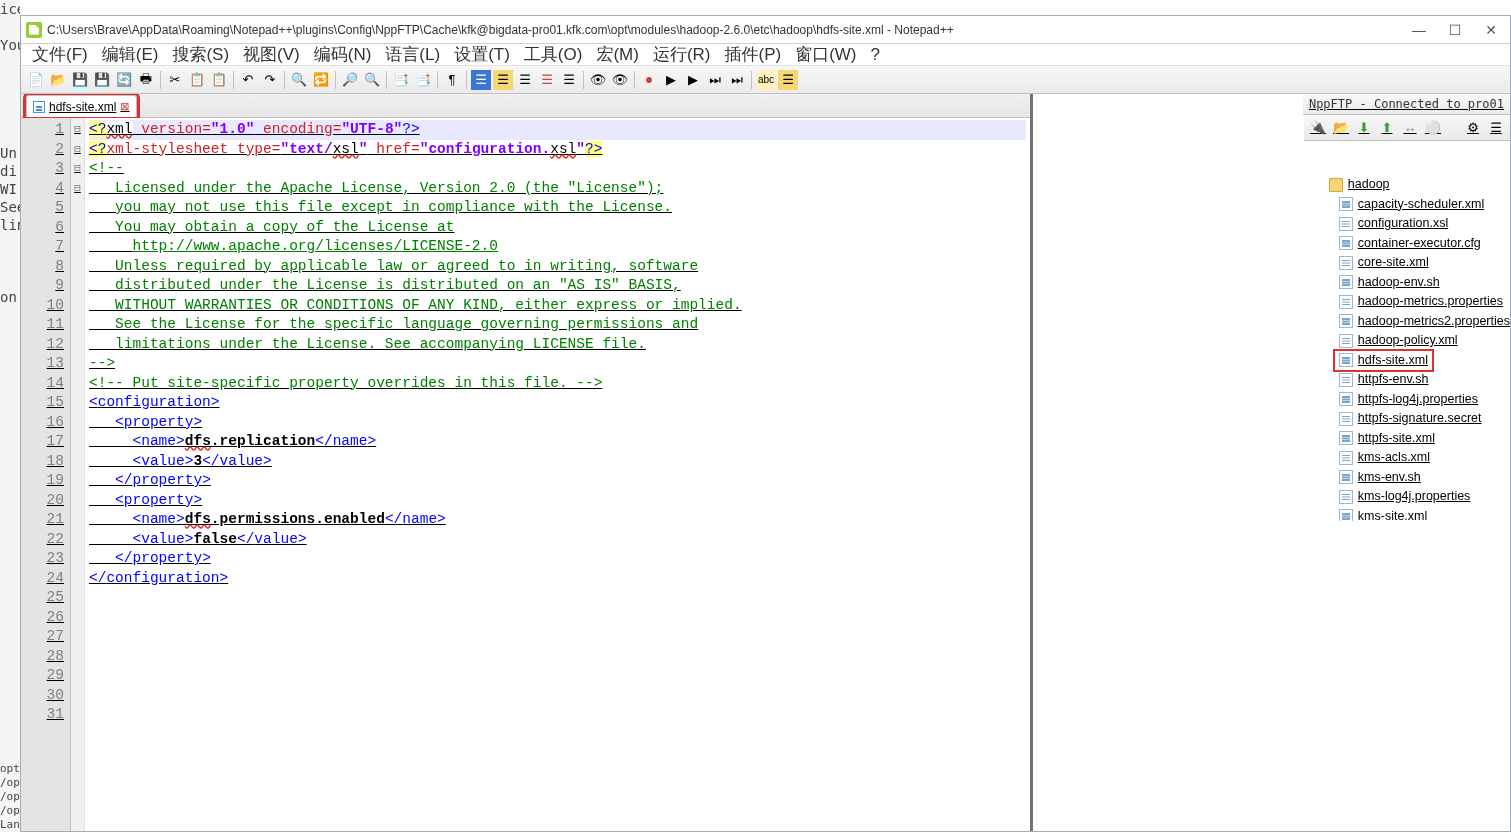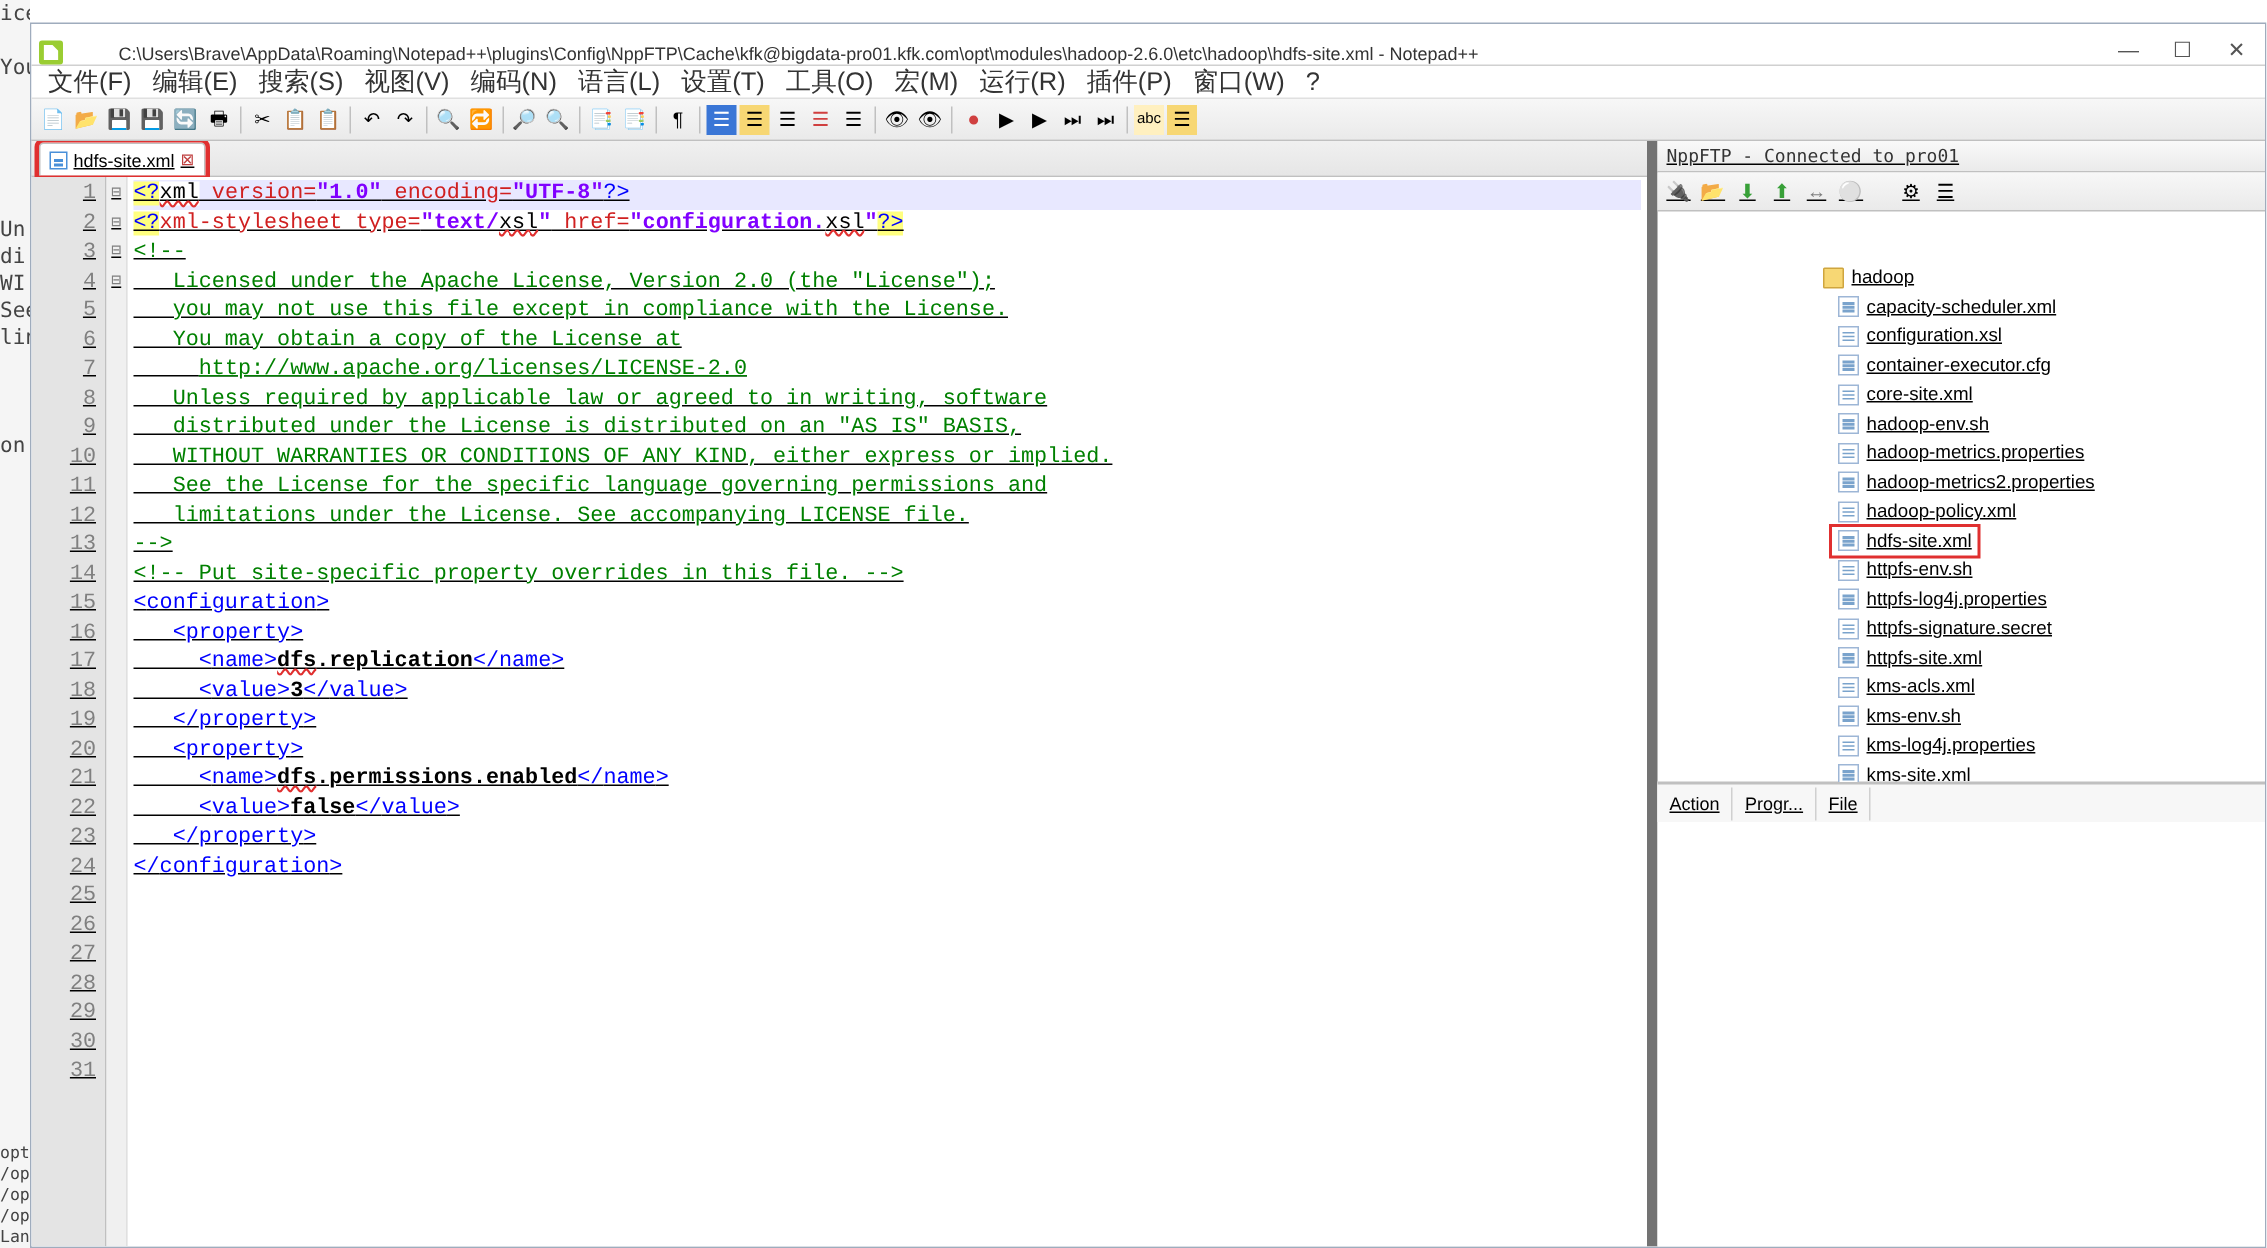--- a/index.html
+++ b/index.html
@@ -4,21 +4,21 @@
 <style>
 * { box-sizing: border-box; margin: 0; padding: 0; }
 body { font-family: "Microsoft YaHei", Tahoma, Arial, sans-serif; font-size: 12px; background: #fff; overflow: hidden; width: 1511px; height: 832px; position: relative; }
 
 .left-edge { position: absolute; left: 0; top: 0; width: 20px; height: 100%; background: #f5f5f5; font-family: "Consolas", monospace; font-size: 14px; color: #444; overflow: hidden; line-height: 18px; }
 .left-edge .snippet { white-space: pre; }
 .left-edge .bottom-tabs { position: absolute; bottom: 0; font-size: 11px; line-height: 14px; }
 
 .main-window { position: absolute; left: 20px; top: 15px; width: 1491px; height: 817px; border: 1px solid #9facbd; background: #fff; display: flex; flex-direction: column; }
 
-.titlebar { height: 28px; background: #fff; display: flex; align-items: flex-end; padding: 0 5px; border-bottom: 1px solid #d0d0d0; gap: 32px; }
+.titlebar { height: 28px; background: #fff; display: flex; align-items: center; padding: 0 5px; border-bottom: 1px solid #d0d0d0; }
 .titlebar .app-icon { width: 16px; height: 16px; background: #9acd32; border-radius: 2px; margin-right: 5px; position: relative; }
 .titlebar .app-icon::after { content: ""; position: absolute; left: 3px; top: 3px; width: 10px; height: 10px; background: #fff; clip-path: polygon(0 0, 60% 0, 100% 40%, 100% 100%, 0 100%); }
 .titlebar .title-text { flex: 1; color: #333; font-size: 12px; white-space: nowrap; overflow: hidden; }
 .titlebar .win-btns { display: flex; gap: 8px; }
 .titlebar .win-btn { width: 28px; height: 20px; display: flex; align-items: center; justify-content: center; font-size: 14px; color: #555; }
 
 .menubar { height: 22px; background: #fff; display: flex; align-items: center; padding: 0 5px; gap: 2px; border-bottom: 1px solid #e0e0e0; }
 .menubar .menu-item { padding: 2px 6px; font-size: 17px; color: #333; }
 
 .toolbar { height: 28px; background: linear-gradient(#f7f7f7, #eaeaea); display: flex; align-items: center; padding: 0 5px; gap: 2px; border-bottom: 1px solid #c0c0c0; }
@@ -43,21 +43,21 @@
 .code-text .err { background: #fff; color: #000; text-decoration: underline wavy #e03030; }
 .code-text .kw { color: #0000ff; }
 .code-text .kw-open { color: #0000ff; background: #ffff80; }
 .code-text .str { color: #8000ff; font-weight: bold; }
 .code-text .tag { color: #0000ff; }
 .code-text .attr { color: #d02020; }
 .code-text .cmt { color: #008000; }
 .code-text .link { color: #008000; text-decoration: underline; }
 .code-text .bold-black { color: #000; font-weight: bold; }
 
-.ftp-panel { width: 412px; border-left: 7px solid #737373; display: flex; flex-direction: column; background: #fff; }
+.ftp-panel { width: 480px; border-left: 3px solid #737373; display: flex; flex-direction: column; background: #fff; align-items: flex-end; }
 .ftp-title { height: 21px; background: linear-gradient(#f9f9f9, #eaeaea); border-bottom: 1px solid #c0c0c0; padding: 3px 6px; font-size: 12px; font-family: "Consolas", "SimSun", monospace; color: #333; }
 .ftp-toolbar { height: 26px; background: linear-gradient(#f7f7f7, #eaeaea); border-bottom: 1px solid #c0c0c0; display: flex; align-items: center; gap: 5px; padding: 0 5px; }
 .ftp-toolbar .ftb-btn { width: 18px; height: 18px; display: inline-flex; align-items: center; justify-content: center; font-size: 13px; }
 .ftp-tree { flex: 1; overflow: auto; padding: 4px 0; font-size: 12.5px; line-height: 19.5px; margin-top: 30px; }
 .tree-row { display: flex; align-items: center; padding-left: 120px; gap: 5px; height: 19.5px; }
 .tree-row.folder { padding-left: 110px; }
 .tree-row .tree-icon { width: 14px; height: 14px; flex-shrink: 0; }
 .tree-row .folder-icon { background: #f7d774; border: 1px solid #cfa53e; border-radius: 1px; }
 .tree-row .file-ico { background: #fff; border: 1px solid #9db6d6; position: relative; }
 .tree-row .file-ico::after { content: ""; position: absolute; left: 2px; right: 2px; top: 3px; height: 1.5px; background: #7aa3cc; box-shadow: 0 2.5px 0 #7aa3cc, 0 5px 0 #7aa3cc; }
@@ -368,23 +368,18 @@
             </span>
           </div>
           <div class="tree-row">
             <span class="row-box">
               <span class="tree-icon file-ico"></span>
               <span>kms-site.xml</span>
             </span>
           </div>
         </div>
       <div class="ftp-bottom-area">
-        <div class="ftp-bottom-tabs">
-          <span class="bt-tab">Action</span>
-          <span class="bt-tab">Progr...</span>
-          <span class="bt-tab">File</span>
-        </div>
         <div style="flex:1"></div>
       </div>
     </div>
 
   </div>
 </div>
 
 </body></html>

